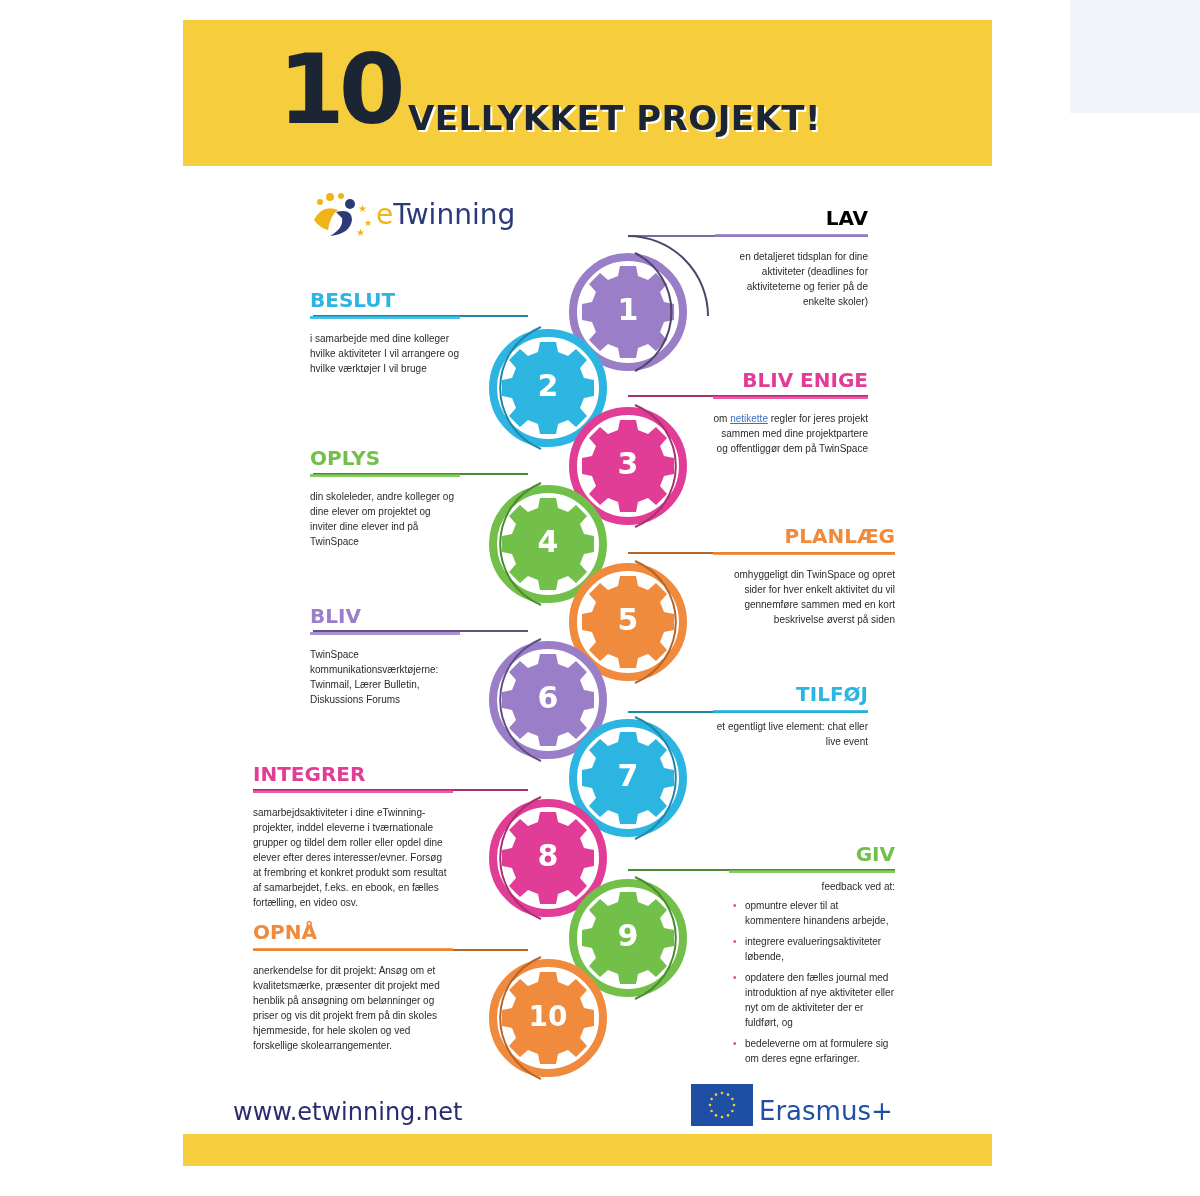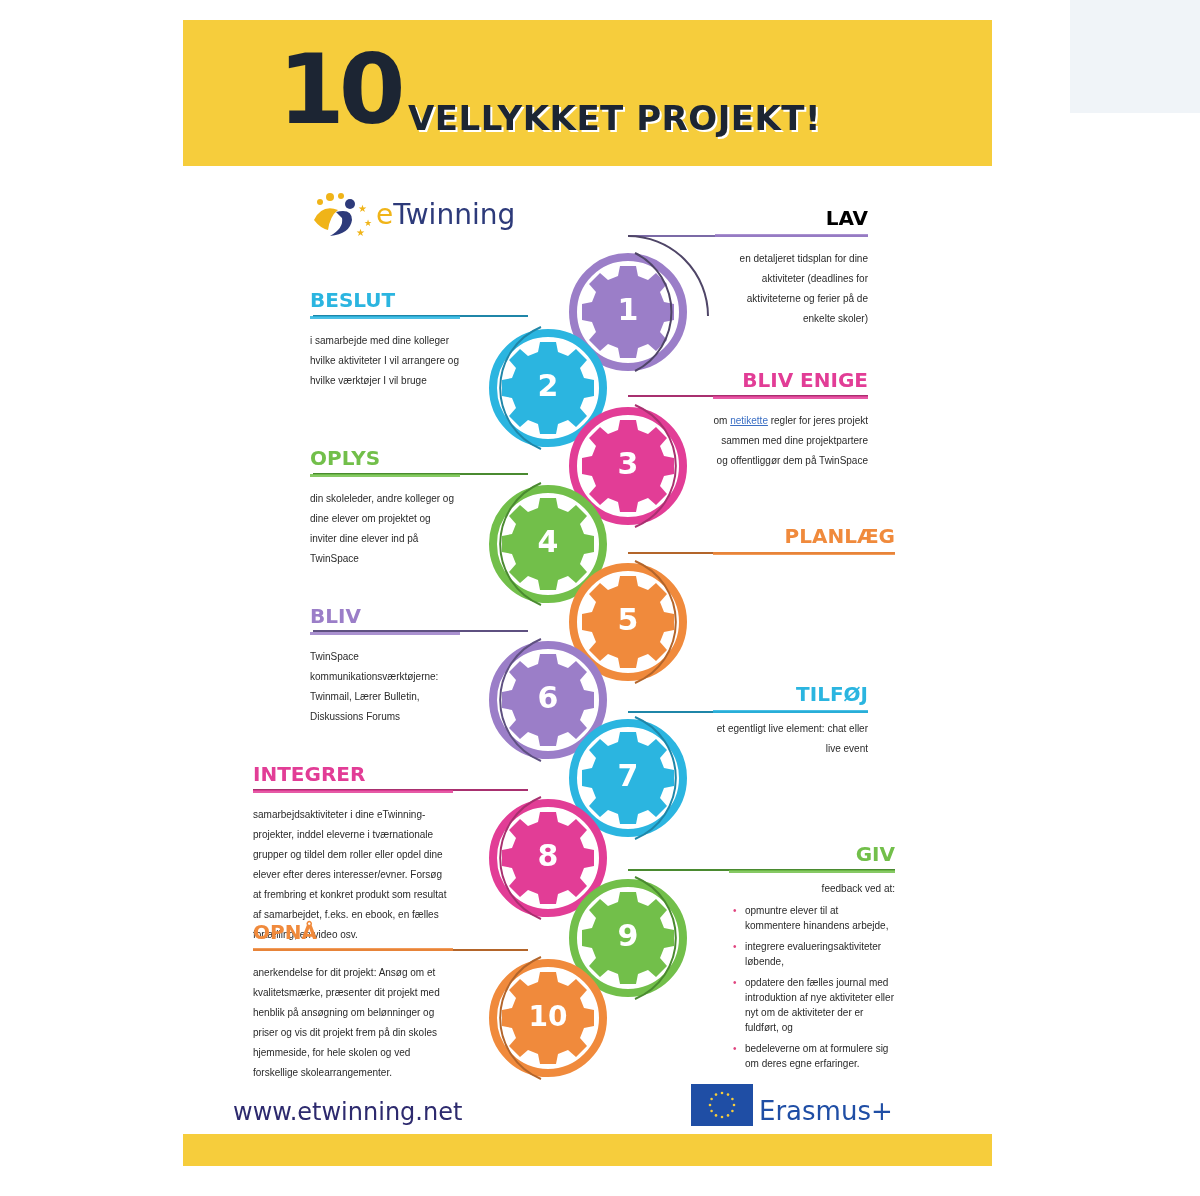--- a/index.html
+++ b/index.html
@@ -27,21 +27,21 @@
   .website { position: absolute; left: 50px; top: 1078px; font-size: 24px; color: #2d2a6e; font-family: "DejaVu Sans", sans-serif; }
   .eu-flag { position: absolute; left: 508px; top: 1064px; width: 62px; height: 42px; background: #1f4ea5; }
   .erasmus { position: absolute; left: 576px; top: 1076px; font-size: 26px; color: #1f4ea5; font-family: "DejaVu Sans", sans-serif; }
 
   .gear-layer { position: absolute; left: 0; top: 0; width: 809px; height: 1146px; pointer-events: none; }
   .gear-layer svg { width: 100%; height: 100%; }
 
   .step { position: absolute; }
   .step .heading { font-family: "DejaVu Sans", sans-serif; font-weight: bold; font-size: 20px; line-height: 24px; }
   .step .rule { height: 3px; margin-top: 4px; }
-  .step .body { font-size: 10px; line-height: 20px; color: #2a2a2a; margin-top: 6px; }
+  .step .body { font-size: 10px; line-height: 15px; color: #2a2a2a; margin-top: 6px; }
   .step.right { text-align: right; }
   .step.right .rule { margin-left: auto; }
   .link { color: #3b6fc4; text-decoration: underline; }
 
   .bullets { list-style: none; margin-top: 4px; text-align: left; }
   .bullets li { position: relative; padding-left: 16px; font-size: 10px; line-height: 15px; margin-bottom: 6px; color: #2a2a2a; }
   .bullets li::before { content: "•"; position: absolute; left: 4px; top: 0; color: #e0447f; font-size: 10px; }
 </style>
 </head>
 <body>
@@ -184,20 +184,21 @@
 
   <div class="step" style="left:127px;top:426px;width:150px;">
     <div class="heading" style="color:#72bf4a;">OPLYS</div>
       <div class="rule" style="background: rgb(114, 191, 74); opacity: 0.85; width: 100%;"></div>
     <div class="body" style="margin-top:12px;">din skoleleder, andre kolleger og dine elever om projektet og inviter dine elever ind på TwinSpace</div>
   </div>
 
   <div class="step right" style="left:530px;top:504px;width:182px;">
     <div class="heading" style="color:#f08a3c;">PLANLÆG</div>
       <div class="rule" style="background: rgb(240, 138, 60); opacity: 0.85; width: 100%;"></div>
+    <div class="body" style="margin-top:12px;">omhyggeligt din TwinSpace og opret sider for hver enkelt aktivitet du vil gennemføre sammen med en kort beskrivelse øverst på siden</div>
   </div>
 
   <div class="step" style="left:127px;top:584px;width:150px;">
     <div class="heading" style="color:#9b7ec8;">BLIV</div>
       <div class="rule" style="background: rgb(155, 126, 200); opacity: 0.85; width: 100%;"></div>
     <div class="body" style="margin-top:12px;">TwinSpace kommunikationsværktøjerne: Twinmail, Lærer Bulletin, Diskussions Forums</div>
   </div>
 
   <div class="step right" style="left:530px;top:662px;width:155px;">
     <div class="heading" style="color:#2bb5e0;">TILFØJ</div>

